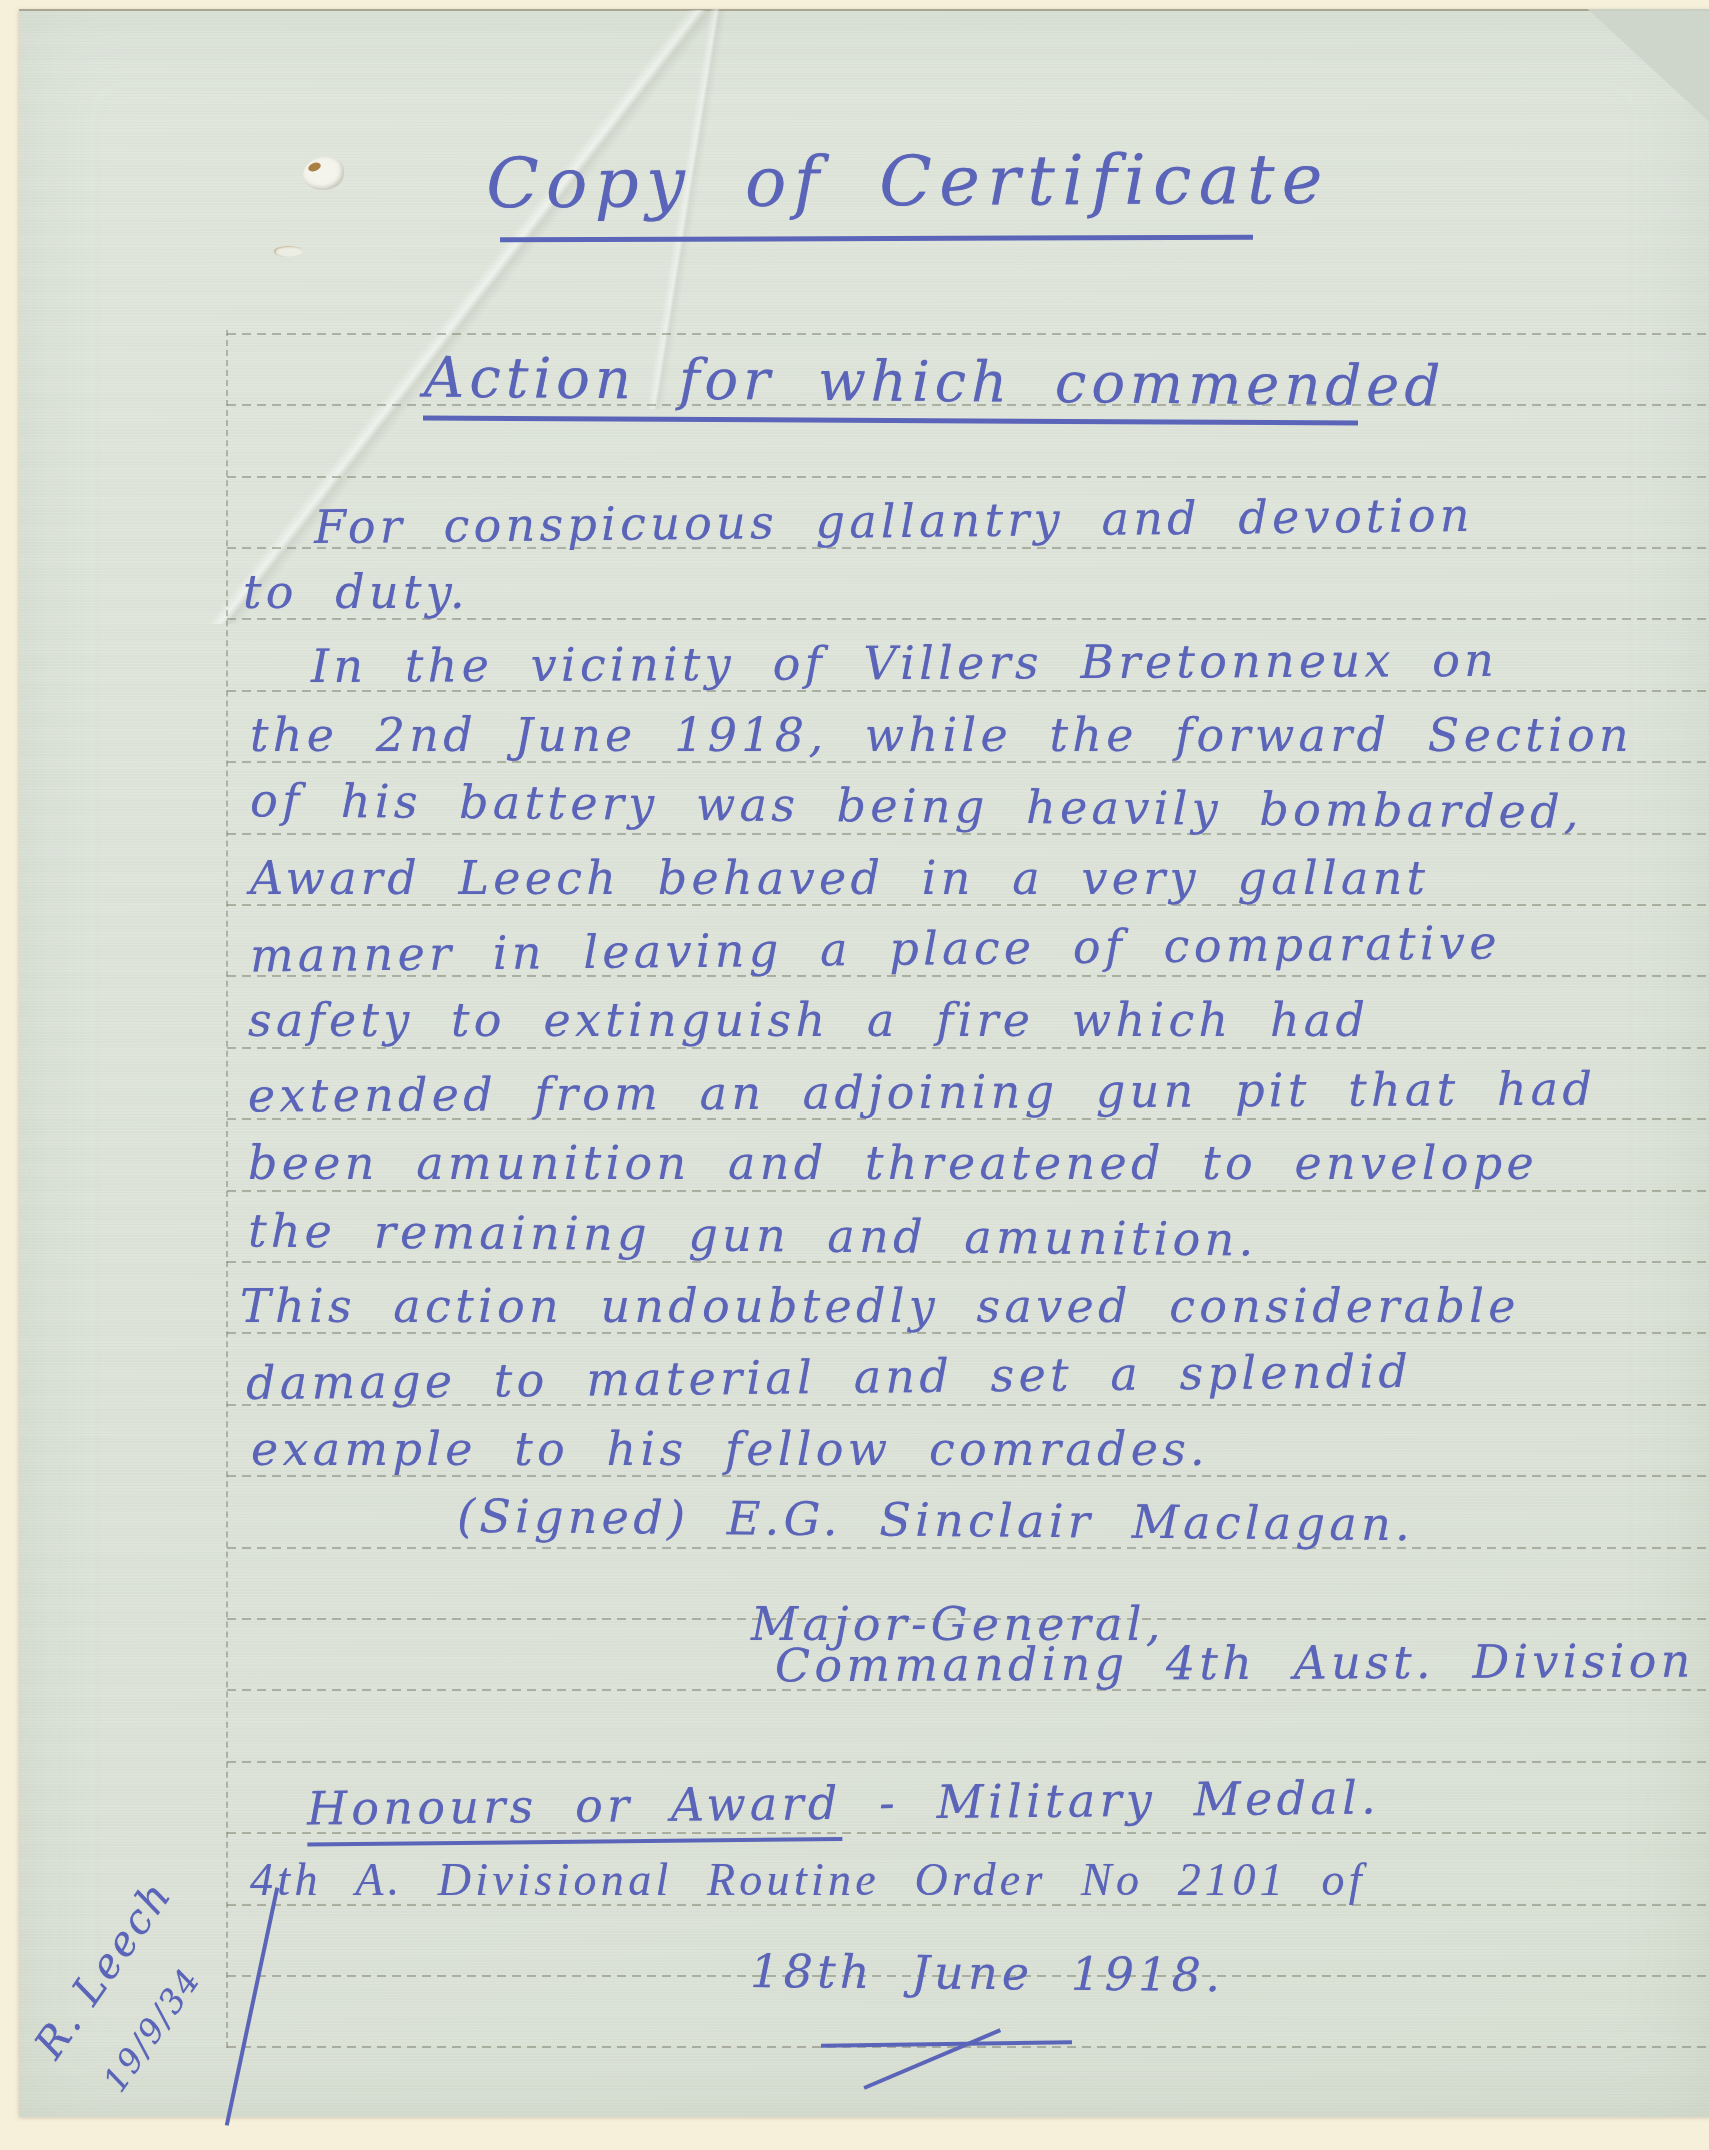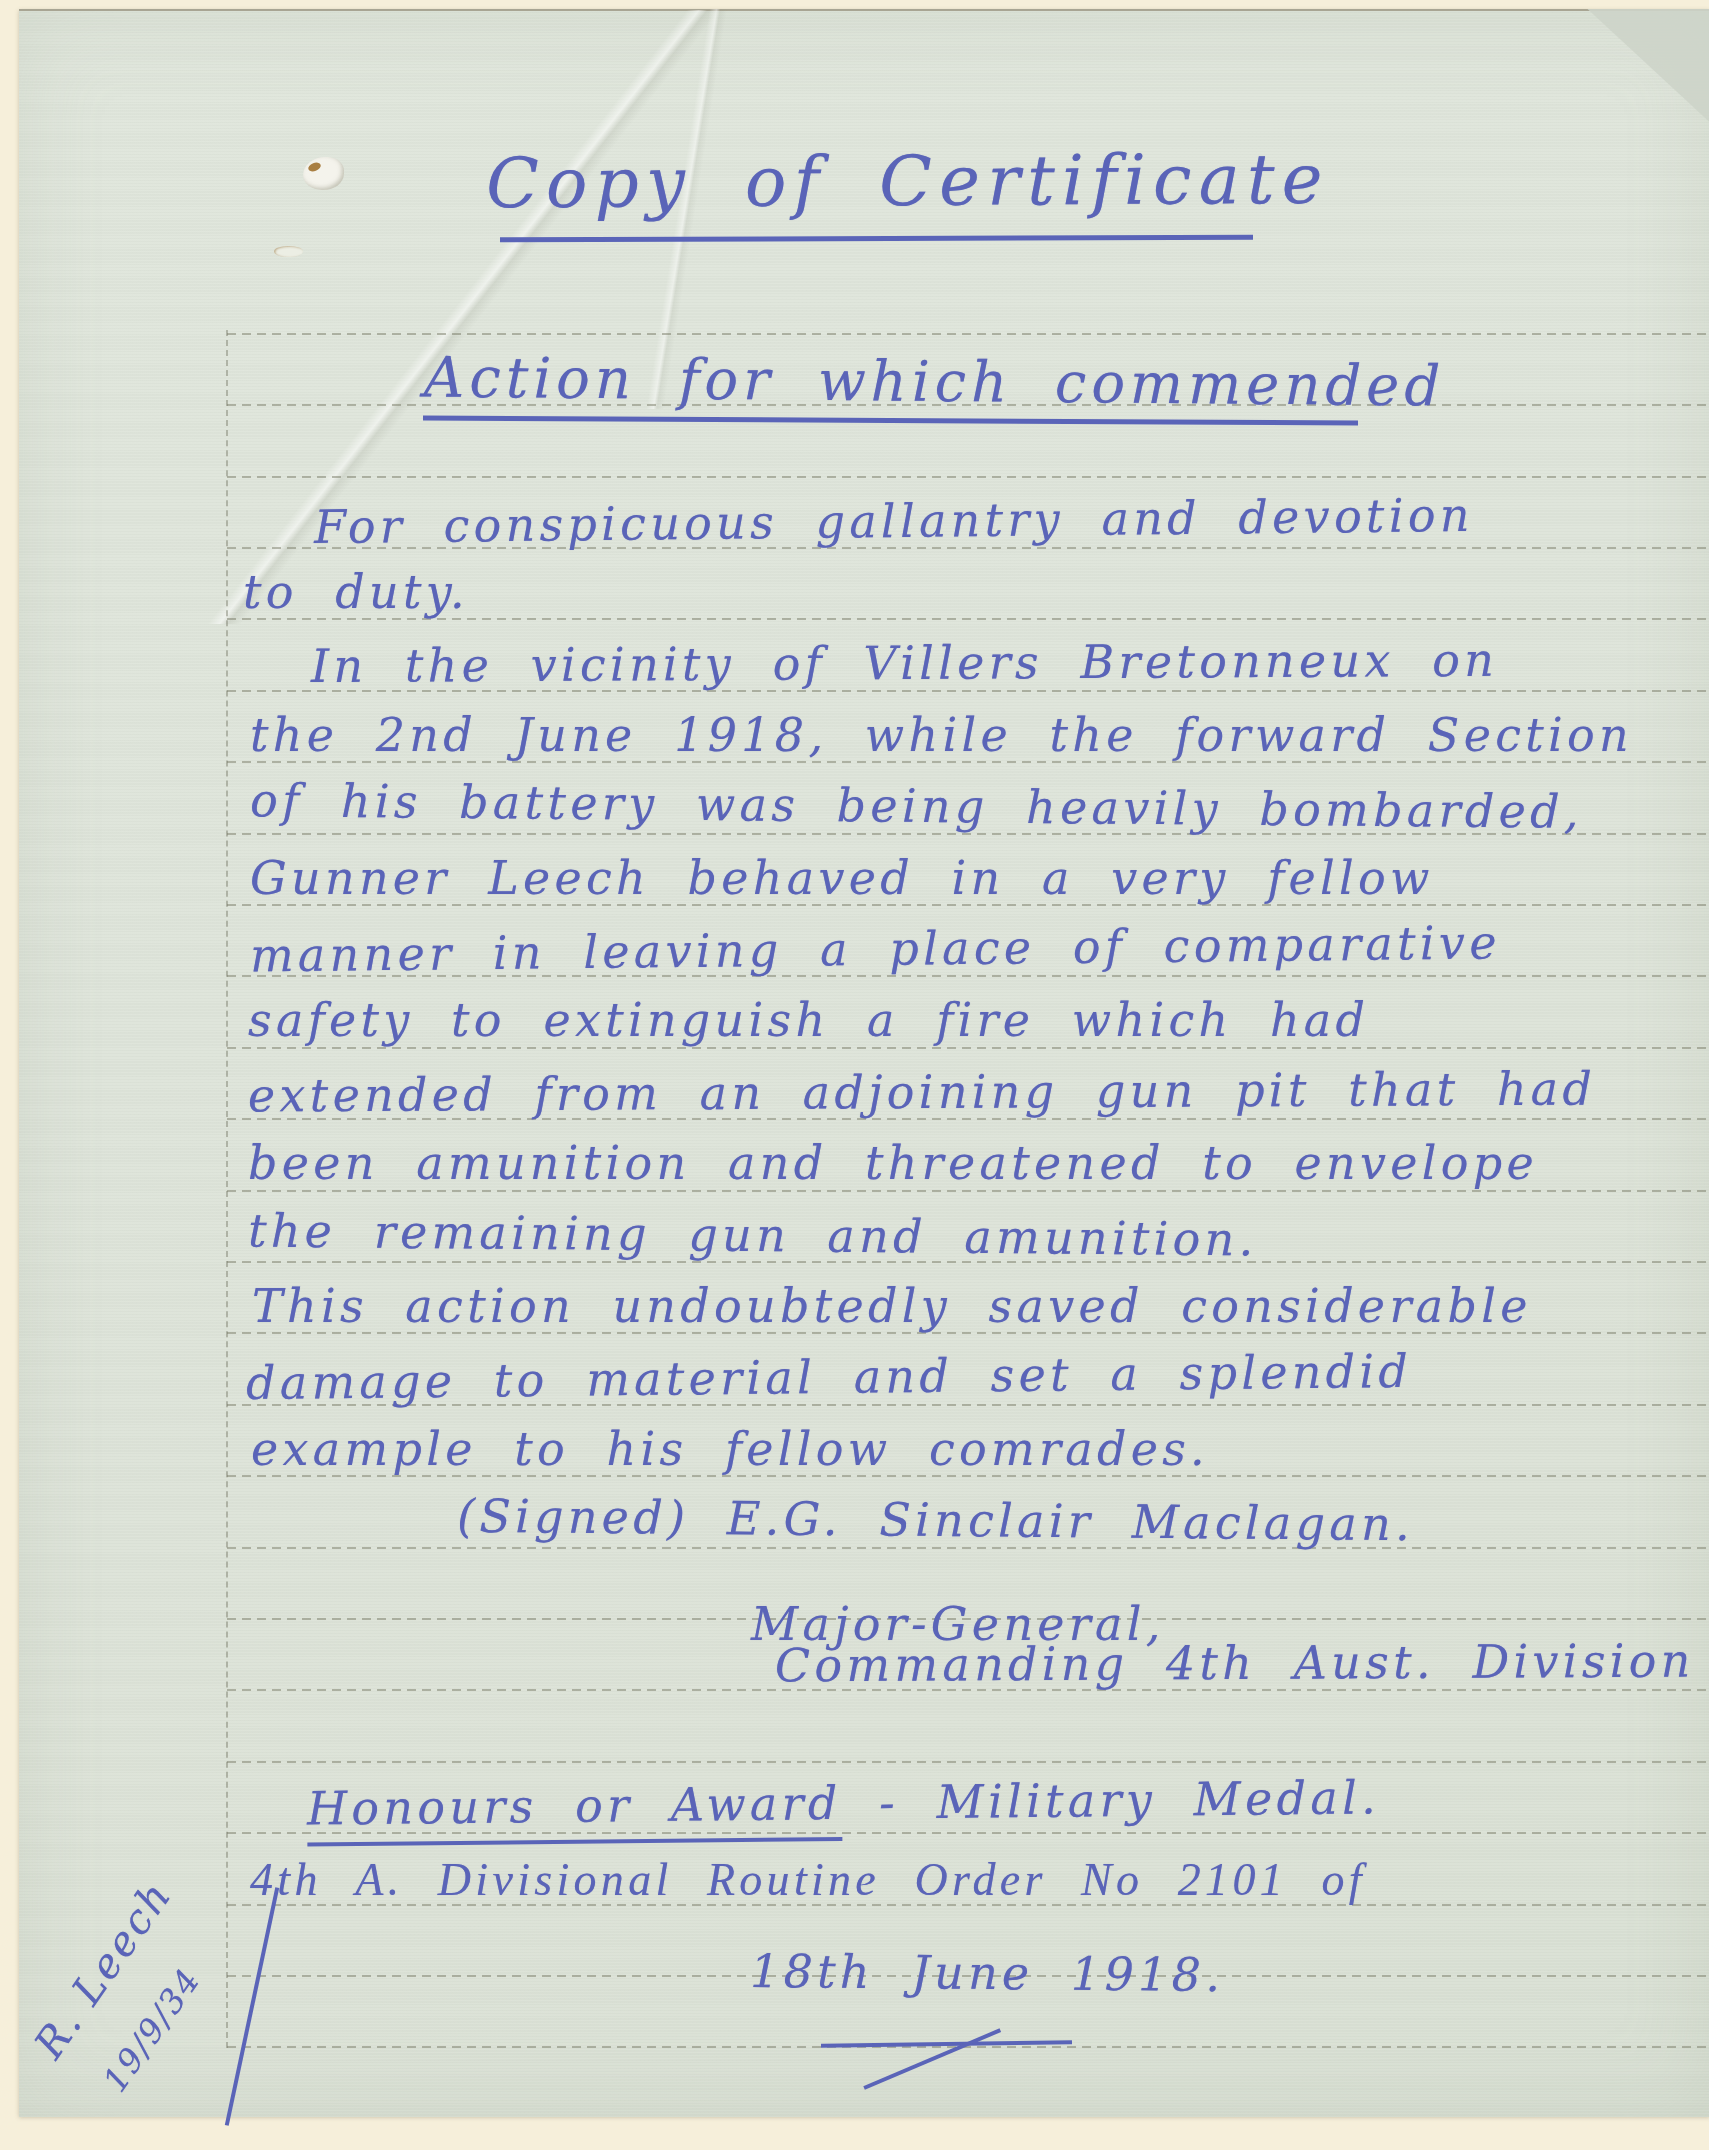--- a/index.html
+++ b/index.html
@@ -166,27 +166,27 @@
   <div class="stroke" style="left: 500px; top: 236px; width: 753px; height: 5px; transform: rotate(-0.2deg); background: rgb(90, 100, 184);"></div>
 
   <div class="hw heading tilt-b" style="left: 424px; top: 351px; color: rgb(90, 100, 184);">Action for which commended</div>
   <div class="stroke" style="left: 423px; top: 418px; width: 935px; height: 5px; transform: rotate(0.3deg); background: rgb(90, 100, 184);"></div>
 
   <div class="hw body-line tilt-a" style="left: 314px; top: 496px; color: rgb(90, 100, 184);">For conspicuous gallantry and devotion</div>
   <div class="hw body-line" style="left: 243px; top: 567px; color: rgb(90, 100, 184);">to duty.</div>
   <div class="hw body-line tilt-c" style="left: 311px; top: 638px; color: rgb(90, 100, 184);">In the vicinity of Villers Bretonneux on</div>
   <div class="hw body-line" style="left: 250px; top: 710px; color: rgb(90, 100, 184);">the 2nd June 1918, while the forward Section</div>
   <div class="hw body-line tilt-b" style="left: 250px; top: 781px; color: rgb(90, 100, 184);">of his battery was being heavily bombarded,</div>
-  <div class="hw body-line" style="left: 250px; top: 853px; color: rgb(90, 100, 184);">Gunner Leech behaved in a very fellow</div>
+  <div class="hw body-line" style="left: 250px; top: 853px; color: rgb(90, 100, 184);">Award Leech behaved in a very gallant</div>
   <div class="hw body-line tilt-a" style="left: 250px; top: 924px; color: rgb(90, 100, 184);">manner in leaving a place of comparative</div>
   <div class="hw body-line" style="left: 248px; top: 995px; color: rgb(90, 100, 184);">safety to extinguish a fire which had</div>
   <div class="hw body-line tilt-c" style="left: 248px; top: 1067px; color: rgb(90, 100, 184);">extended from an adjoining gun pit that had</div>
   <div class="hw body-line" style="left: 248px; top: 1138px; color: rgb(90, 100, 184);">been amunition and threatened to envelope</div>
   <div class="hw body-line tilt-b" style="left: 248px; top: 1210px; color: rgb(90, 100, 184);">the remaining gun and amunition.</div>
-  <div class="hw body-line" style="left: 240px; top: 1281px; color: rgb(90, 100, 184); margin-left: 12px;">This action undoubtedly saved considerable</div>
+  <div class="hw body-line" style="left: 240px; top: 1281px; color: rgb(90, 100, 184);">This action undoubtedly saved considerable</div>
   <div class="hw body-line tilt-a" style="left: 246px; top: 1352px; color: rgb(90, 100, 184);">damage to material and set a splendid</div>
   <div class="hw body-line" style="left: 251px; top: 1424px; color: rgb(90, 100, 184);">example to his fellow comrades.</div>
 
   <div class="hw sig-line tilt-b" style="left: 457px; top: 1495px; color: rgb(90, 100, 184);">(Signed) E.G. Sinclair Maclagan.</div>
   <div class="hw sig-line" style="left: 751px; top: 1567px; color: rgb(90, 100, 184); margin-top: 32px;">Major-General,</div>
   <div class="hw sig-line tilt-c" style="left: 775px; top: 1638px; color: rgb(90, 100, 184);">Commanding 4th Aust. Division</div>
 
   <div class="hw award-row tilt-a" style="left: 307px; top: 1778px; color: rgb(90, 100, 184);">
     <span class="award-label" style="border-bottom-color: rgb(90, 100, 184);">Honours or Award</span>
     <span>-</span>

